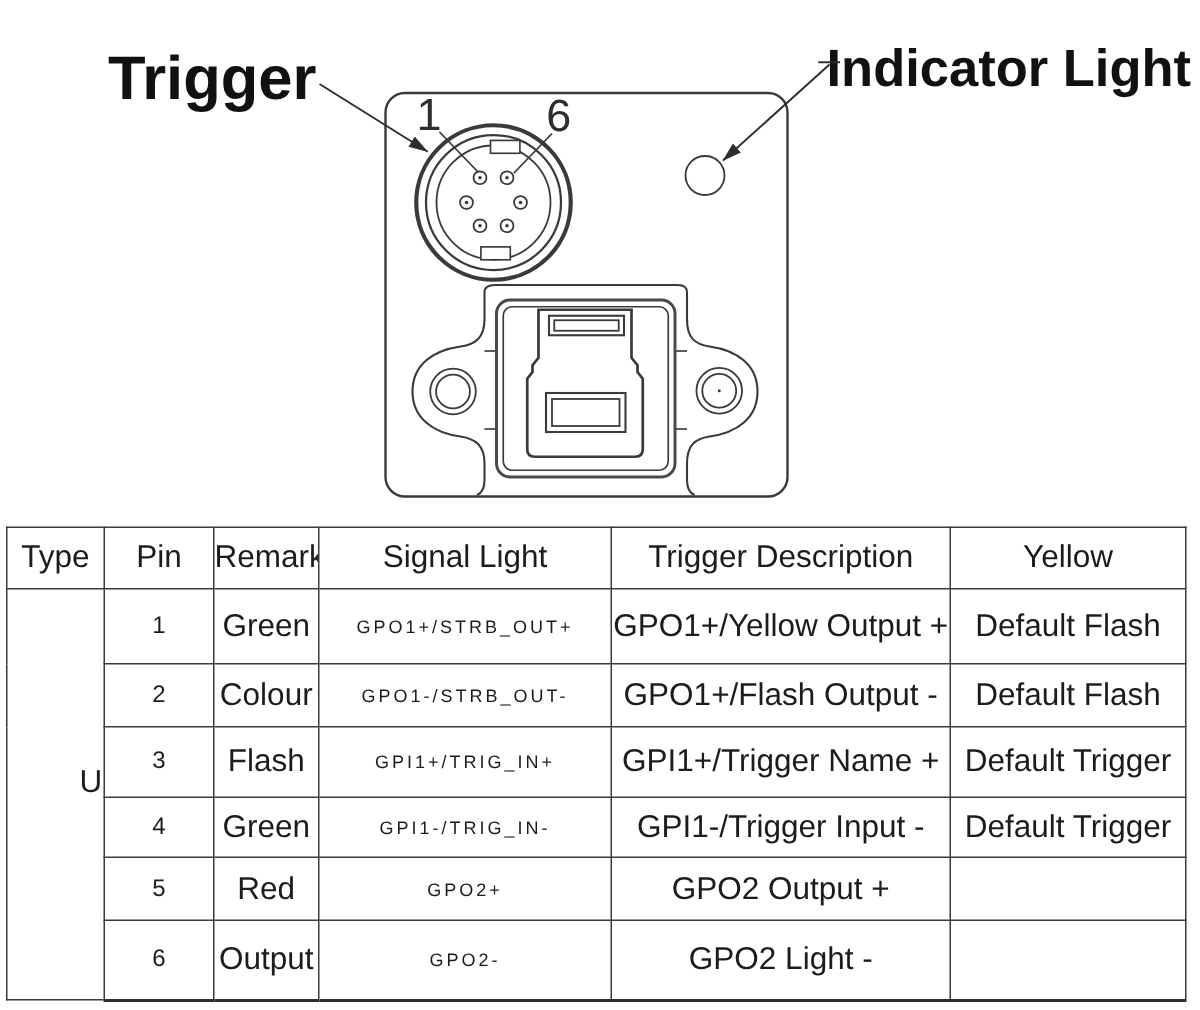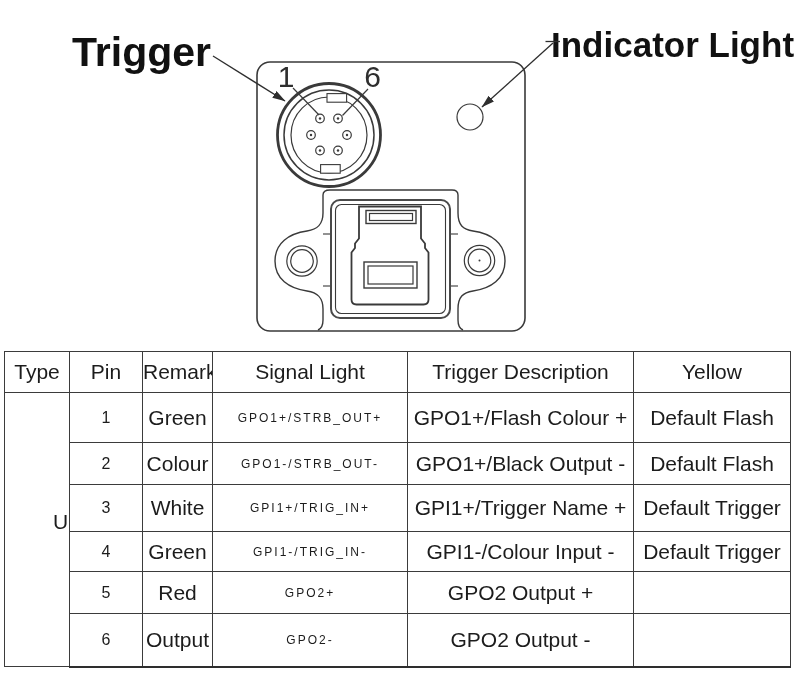--- a/index.html
+++ b/index.html
@@ -138,53 +138,53 @@
         <td>Remarks</td>
         <td>Signal Light</td>
         <td>Trigger Description</td>
         <td>Yellow</td>
       </tr>
       <tr>
         <td rowspan="6"><span class="type-val">USB3.0</span></td>
         <td class="pin-num">1</td>
         <td>Green</td>
         <td class="sig">GPO1+/STRB_OUT+</td>
-        <td>GPO1+/Flash Colour +</td>
+        <td>GPO1+/Yellow Output +</td>
         <td>Default Flash</td>
       </tr>
       <tr>
         <td class="pin-num">2</td>
         <td>Colour</td>
         <td class="sig">GPO1-/STRB_OUT-</td>
-        <td>GPO1+/Black Output -</td>
+        <td>GPO1+/Flash Output -</td>
         <td>Default Flash</td>
       </tr>
       <tr>
         <td class="pin-num">3</td>
-        <td>White</td>
+        <td>Flash</td>
         <td class="sig">GPI1+/TRIG_IN+</td>
         <td>GPI1+/Trigger Name +</td>
         <td>Default Trigger</td>
       </tr>
       <tr>
         <td class="pin-num">4</td>
         <td>Green</td>
         <td class="sig">GPI1-/TRIG_IN-</td>
-        <td>GPI1-/Colour Input -</td>
+        <td>GPI1-/Trigger Input -</td>
         <td>Default Trigger</td>
       </tr>
       <tr>
         <td class="pin-num">5</td>
         <td>Red</td>
         <td class="sig">GPO2+</td>
         <td>GPO2 Output +</td>
         <td></td>
       </tr>
       <tr>
         <td class="pin-num">6</td>
         <td>Output</td>
         <td class="sig">GPO2-</td>
-        <td>GPO2 Output -</td>
+        <td>GPO2 Light -</td>
         <td></td>
       </tr>
     </tbody>
   </table>
 </div>
 
 </body></html>

